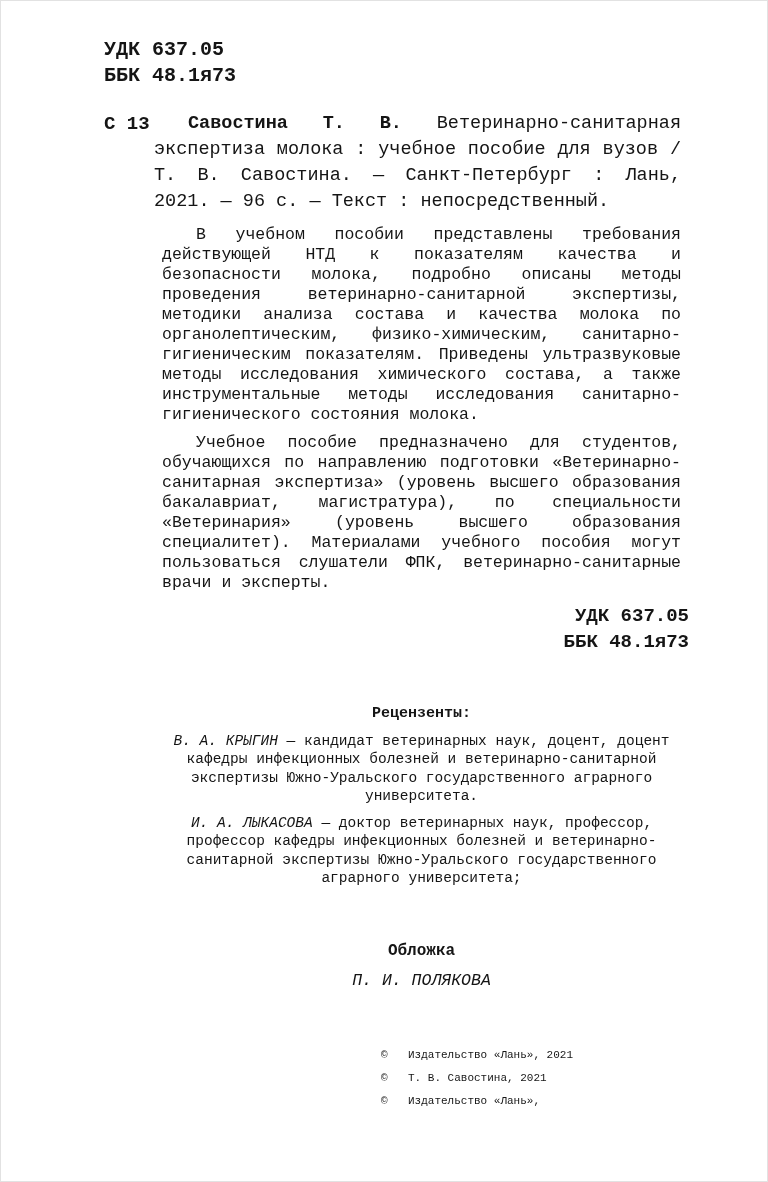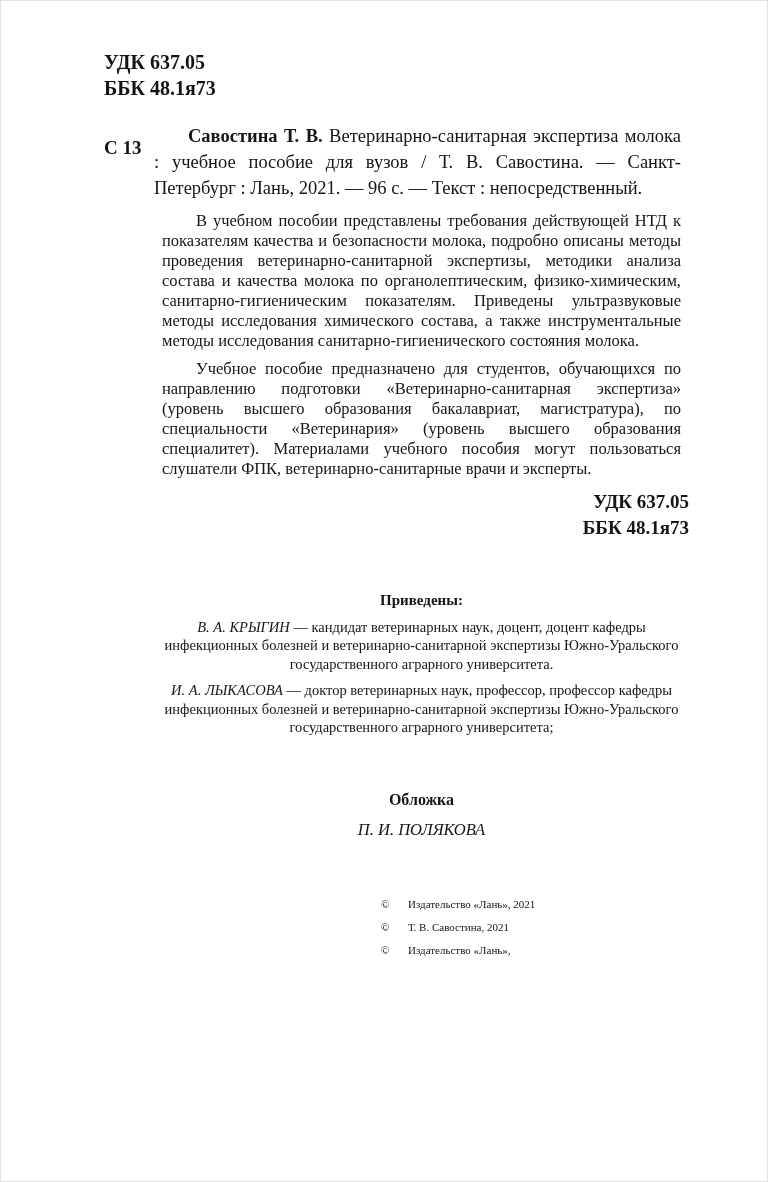--- a/index.html
+++ b/index.html
@@ -9,42 +9,42 @@
     }
     .page {
       position: relative;
       width: 768px;
       height: 1182px;
       margin: 0 auto;
       background: #ffffff;
       border: 1px solid #e2e2e2;
       box-sizing: border-box;
       overflow: hidden;
-      padding: 48px 78px 0 103px;
+      padding: 36px 78px 0 103px;
       color: #151515;
-      font-family: Liberation Serif, serif;
+      font-family: Liberation Mono, monospace;
     }
     p { margin: 8px; }
 
     
     .codes-top {
       font-size: 20px;
       font-weight: bold;
       line-height: 26px;
     }
 
     
     .record {
       position: relative;
       margin-top: 22px;
     }
     .record-code {
       position: absolute;
       left: 0;
-      top: 12px;
+      top: 0;
       font-size: 19px;
       font-weight: bold;
       line-height: 26px;
     }
     .record-text {
       margin-left: 50px;
       font-size: 18.5px;
       line-height: 26px;
       text-align: justify;
       text-indent: 34px;
@@ -132,21 +132,21 @@
   <section class="annotation">
     <p>В учебном пособии представлены требования действующей НТД к показателям качества и безопасности молока, подробно описаны методы проведения ветеринарно-санитарной экспертизы, методики анализа состава и качества молока по органолептическим, физико-химическим, санитарно-гигиеническим показателям. Приведены ультразвуковые методы исследования химического состава, а также инструментальные методы исследования санитарно-гигиенического состояния молока.</p>
     <p>Учебное пособие предназначено для студентов, обучающихся по направлению подготовки «Ветеринарно-санитарная экспертиза» (уровень высшего образования бакалавриат, магистратура), по специальности «Ветеринария» (уровень высшего образования специалитет). Материалами учебного пособия могут пользоваться слушатели ФПК, ветеринарно-санитарные врачи и эксперты.</p>
     <div class="codes-bottom">
       <div>УДК 637.05</div>
       <div>ББК 48.1я73</div>
     </div>
   </section>
 
   <section class="reviewers">
-    <p class="reviewers-heading">Приведены:</p>
+    <p class="reviewers-heading">Рецензенты:</p>
     <p class="reviewer"><i class="reviewer-name">В. А. КРЫГИН</i><span> — кандидат ветеринарных наук, доцент, доцент кафедры инфекционных болезней и ветеринарно-санитарной экспертизы Южно-Уральского государственного аграрного университета.</span></p>
     <p class="reviewer"><i class="reviewer-name">И. А. ЛЫКАСОВА</i><span> — доктор ветеринарных наук, профессор, профессор кафедры инфекционных болезней и ветеринарно-санитарной экспертизы Южно-Уральского государственного аграрного университета;</span></p>
   </section>
 
   <section class="cover">
     <p class="cover-label">Обложка</p>
     <p class="cover-name">П. И. ПОЛЯКОВА</p>
   </section>
 
   <section class="copyright">

